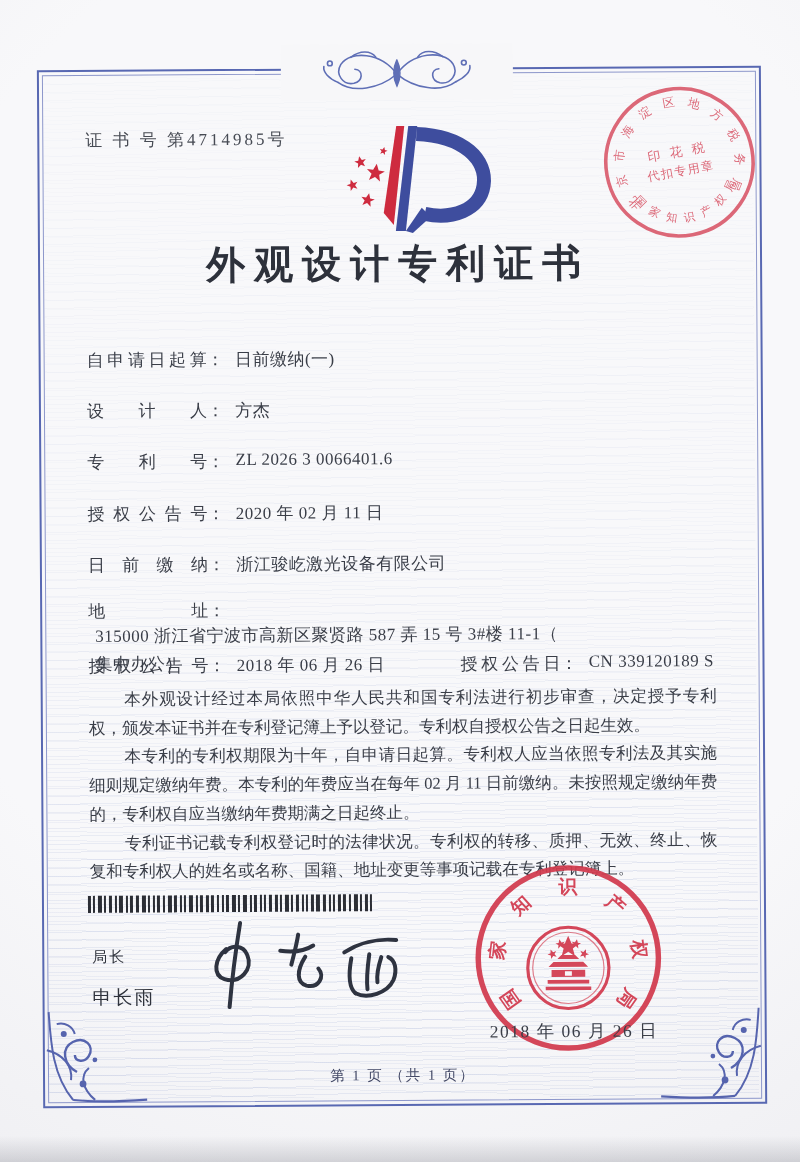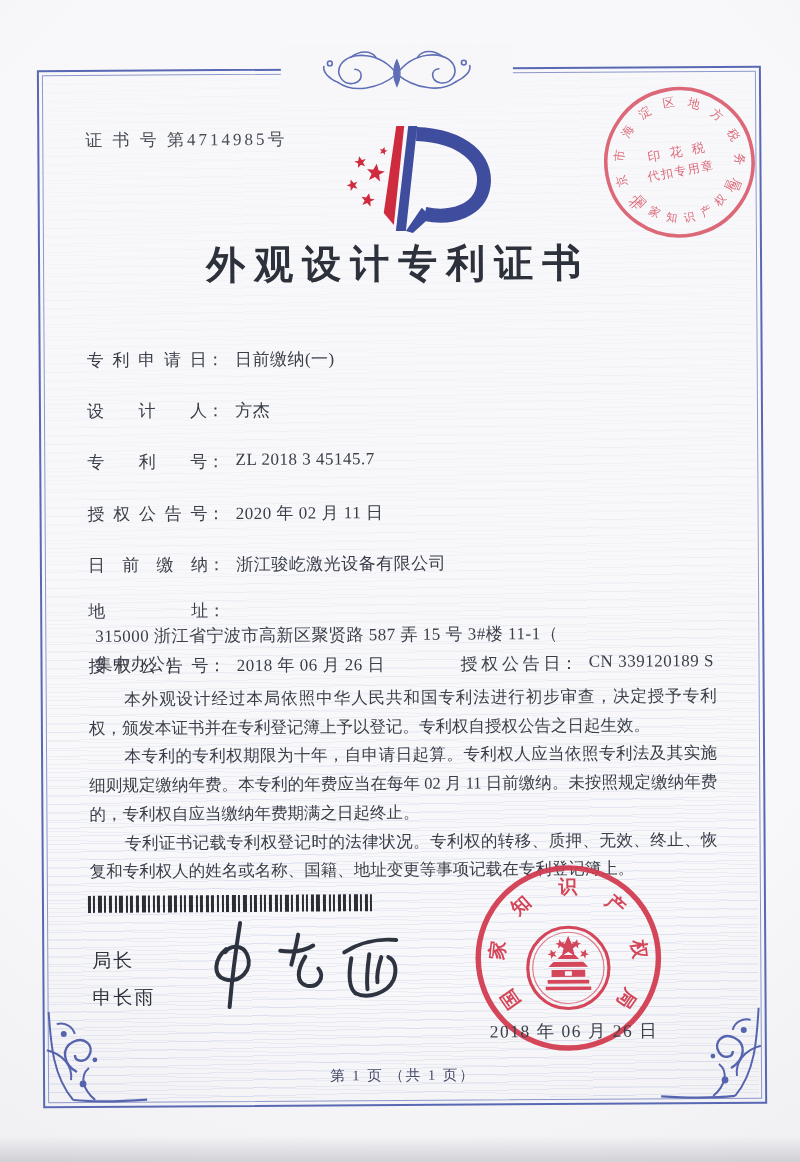--- a/index.html
+++ b/index.html
@@ -35,21 +35,21 @@
   .rcol{position:absolute;left:372px;top:0;white-space:nowrap;}
   .rcol .lbl{width:100px;}
 
   .legal{left:88px;top:684px;width:628px;font-size:16.5px;line-height:1.74;color:#3a3e48;text-align:justify;}
   .legal p{margin:0;text-indent:2.15em;}
 
   .barcode{left:86px;top:894px;height:17px;display:flex;align-items:stretch;}
   .barcode span{display:block;background:#2c2e35;}
 
   .director-title{left:90px;top:946px;font-family:Liberation Mono, monospace;
-    font-size:19px;color:#2f333c;letter-spacing:2px;}
+    font-size:15px;color:#2f333c;letter-spacing:2px;}
   .director-name{left:90px;top:983px;font-family:"Liberation Sans","DejaVu Sans",sans-serif;
     font-size:19px;color:#2f333c;letter-spacing:2px;}
   .signature{left:198px;top:912px;}
 
   .seal{left:467px;top:860px;opacity:.93;}
   .seal-date{left:487px;top:1020px;font-size:17.5px;letter-spacing:1.5px;color:#3a3e48;z-index:6;}
   .tax-stamp{left:602px;top:84px;transform:rotate(-10deg);opacity:.82;}
 
   .footer{left:0;top:1066px;width:800px;text-align:center;font-size:14.5px;letter-spacing:2px;color:#434966;}
 
@@ -137,30 +137,30 @@
       <path fill="#3e4d9e" d="M74,14 L83,14 L71,119 L61,119 Z"></path>
       <path fill="none" stroke="#3e4d9e" stroke-width="14" d="M82,22 C130,24 153,49 149,74 C145,99 117,108 90,102"></path>
       <path fill="#3e4d9e" d="M71,119 L87,96 L96,105 L78,121 Z"></path>
     </svg>
   </div>
 
   <div class="abs title">外观设计专利证书</div>
 
   <div class="abs fields">
     <div class="row" style="top:2px;">
-      <span class="lbl">专利申请日</span><span class="colon">：</span>
+      <span class="lbl">自申请日起算</span><span class="colon">：</span>
       <span class="val">日前缴纳(一)</span>
     </div>
     <div class="row" style="top:53px;">
       <span class="lbl">设计人</span><span class="colon">：</span>
       <span class="val">方杰</span>
     </div>
     <div class="row" style="top:104px;">
       <span class="lbl">专利号</span><span class="colon">：</span>
-      <span class="val">ZL 2018 3 45145.7</span>
+      <span class="val">ZL 2026 3 0066401.6</span>
     </div>
     <div class="row" style="top:156px;">
       <span class="lbl">授权公告号</span><span class="colon">：</span>
       <span class="val">2020 年 02 月 11 日</span>
     </div>
     <div class="row" style="top:207px;">
       <span class="lbl">日前缴纳</span><span class="colon">：</span>
       <span class="val">浙江骏屹激光设备有限公司</span>
     </div>
     <div class="row" style="top:253px;white-space:normal;">

